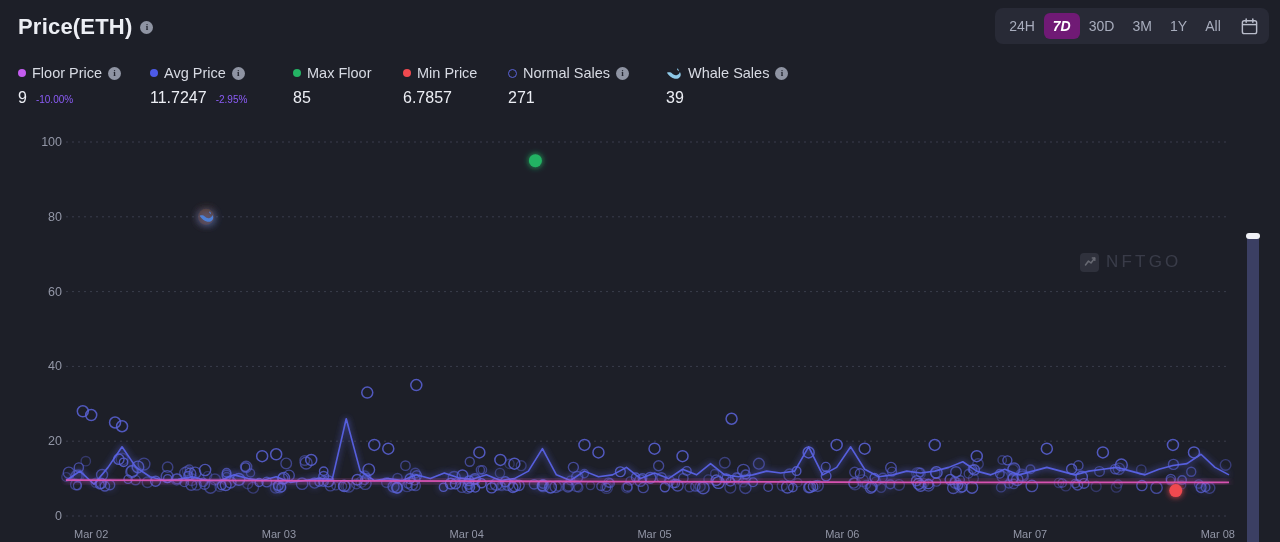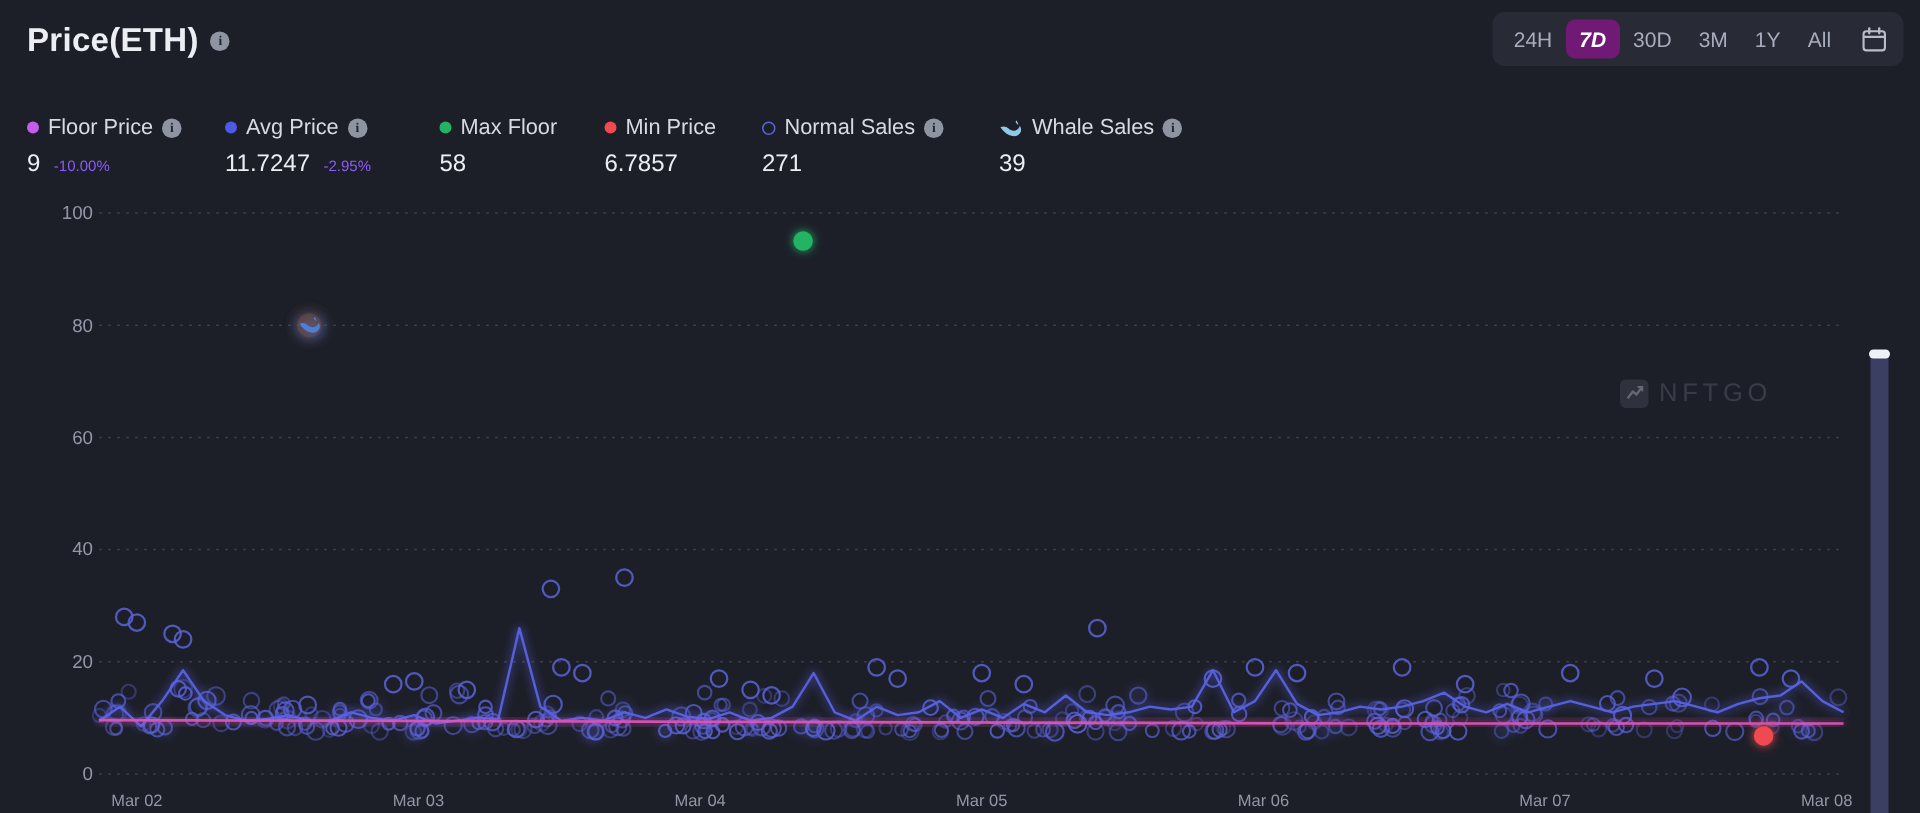--- a/index.html
+++ b/index.html
@@ -53,21 +53,21 @@
   .range-btn.active { background: #701a75; color: #ffffff; font-weight: bold; font-style: italic; }
   #calendar-btn {
     width: 30px; height: 30px; display: flex; align-items: center;
     justify-content: center; margin-left: 4px; cursor: pointer;
   }
 
   
   #legend {
     position: absolute; left: 18px; top: 60px; width: 1000px; height: 52px;
   }
-  .legend-item { position: absolute; top: 16px; }
+  .legend-item { position: absolute; top: 4px; }
   .legend-head { display: flex; align-items: center; gap: 6px; height: 18px; }
   .legend-label { font-size: 14.5px; color: #d7dae3; white-space: nowrap; }
   .dot { width: 8px; height: 8px; border-radius: 50%; flex: none; }
   .ring {
     width: 9px; height: 9px; border-radius: 50%;
     border: 1.6px solid #5b63d8; background: transparent; flex: none;
   }
   .legend-vals { display: flex; align-items: baseline; gap: 9px; margin-top: 7px; }
   .legend-value { font-size: 16px; color: #eceef4; }
   .legend-change { font-size: 10px; color: #8b5cf6; }
@@ -163,21 +163,21 @@
           <span class="legend-value">11.7247</span>
           <span class="legend-change">-2.95%</span>
         </div>
       </div>
       <div class="legend-item" style="left: 275px;">
         <div class="legend-head">
           <span class="dot" style="background: rgb(36, 179, 100);"></span>
           <span class="legend-label">Max Floor</span>
         </div>
         <div class="legend-vals">
-          <span class="legend-value">58</span>
+          <span class="legend-value">85</span>
         </div>
       </div>
       <div class="legend-item" style="left: 385px;">
         <div class="legend-head">
           <span class="dot" style="background: rgb(240, 73, 79);"></span>
           <span class="legend-label">Min Price</span>
         </div>
         <div class="legend-vals">
           <span class="legend-value">6.7857</span>
         </div>

